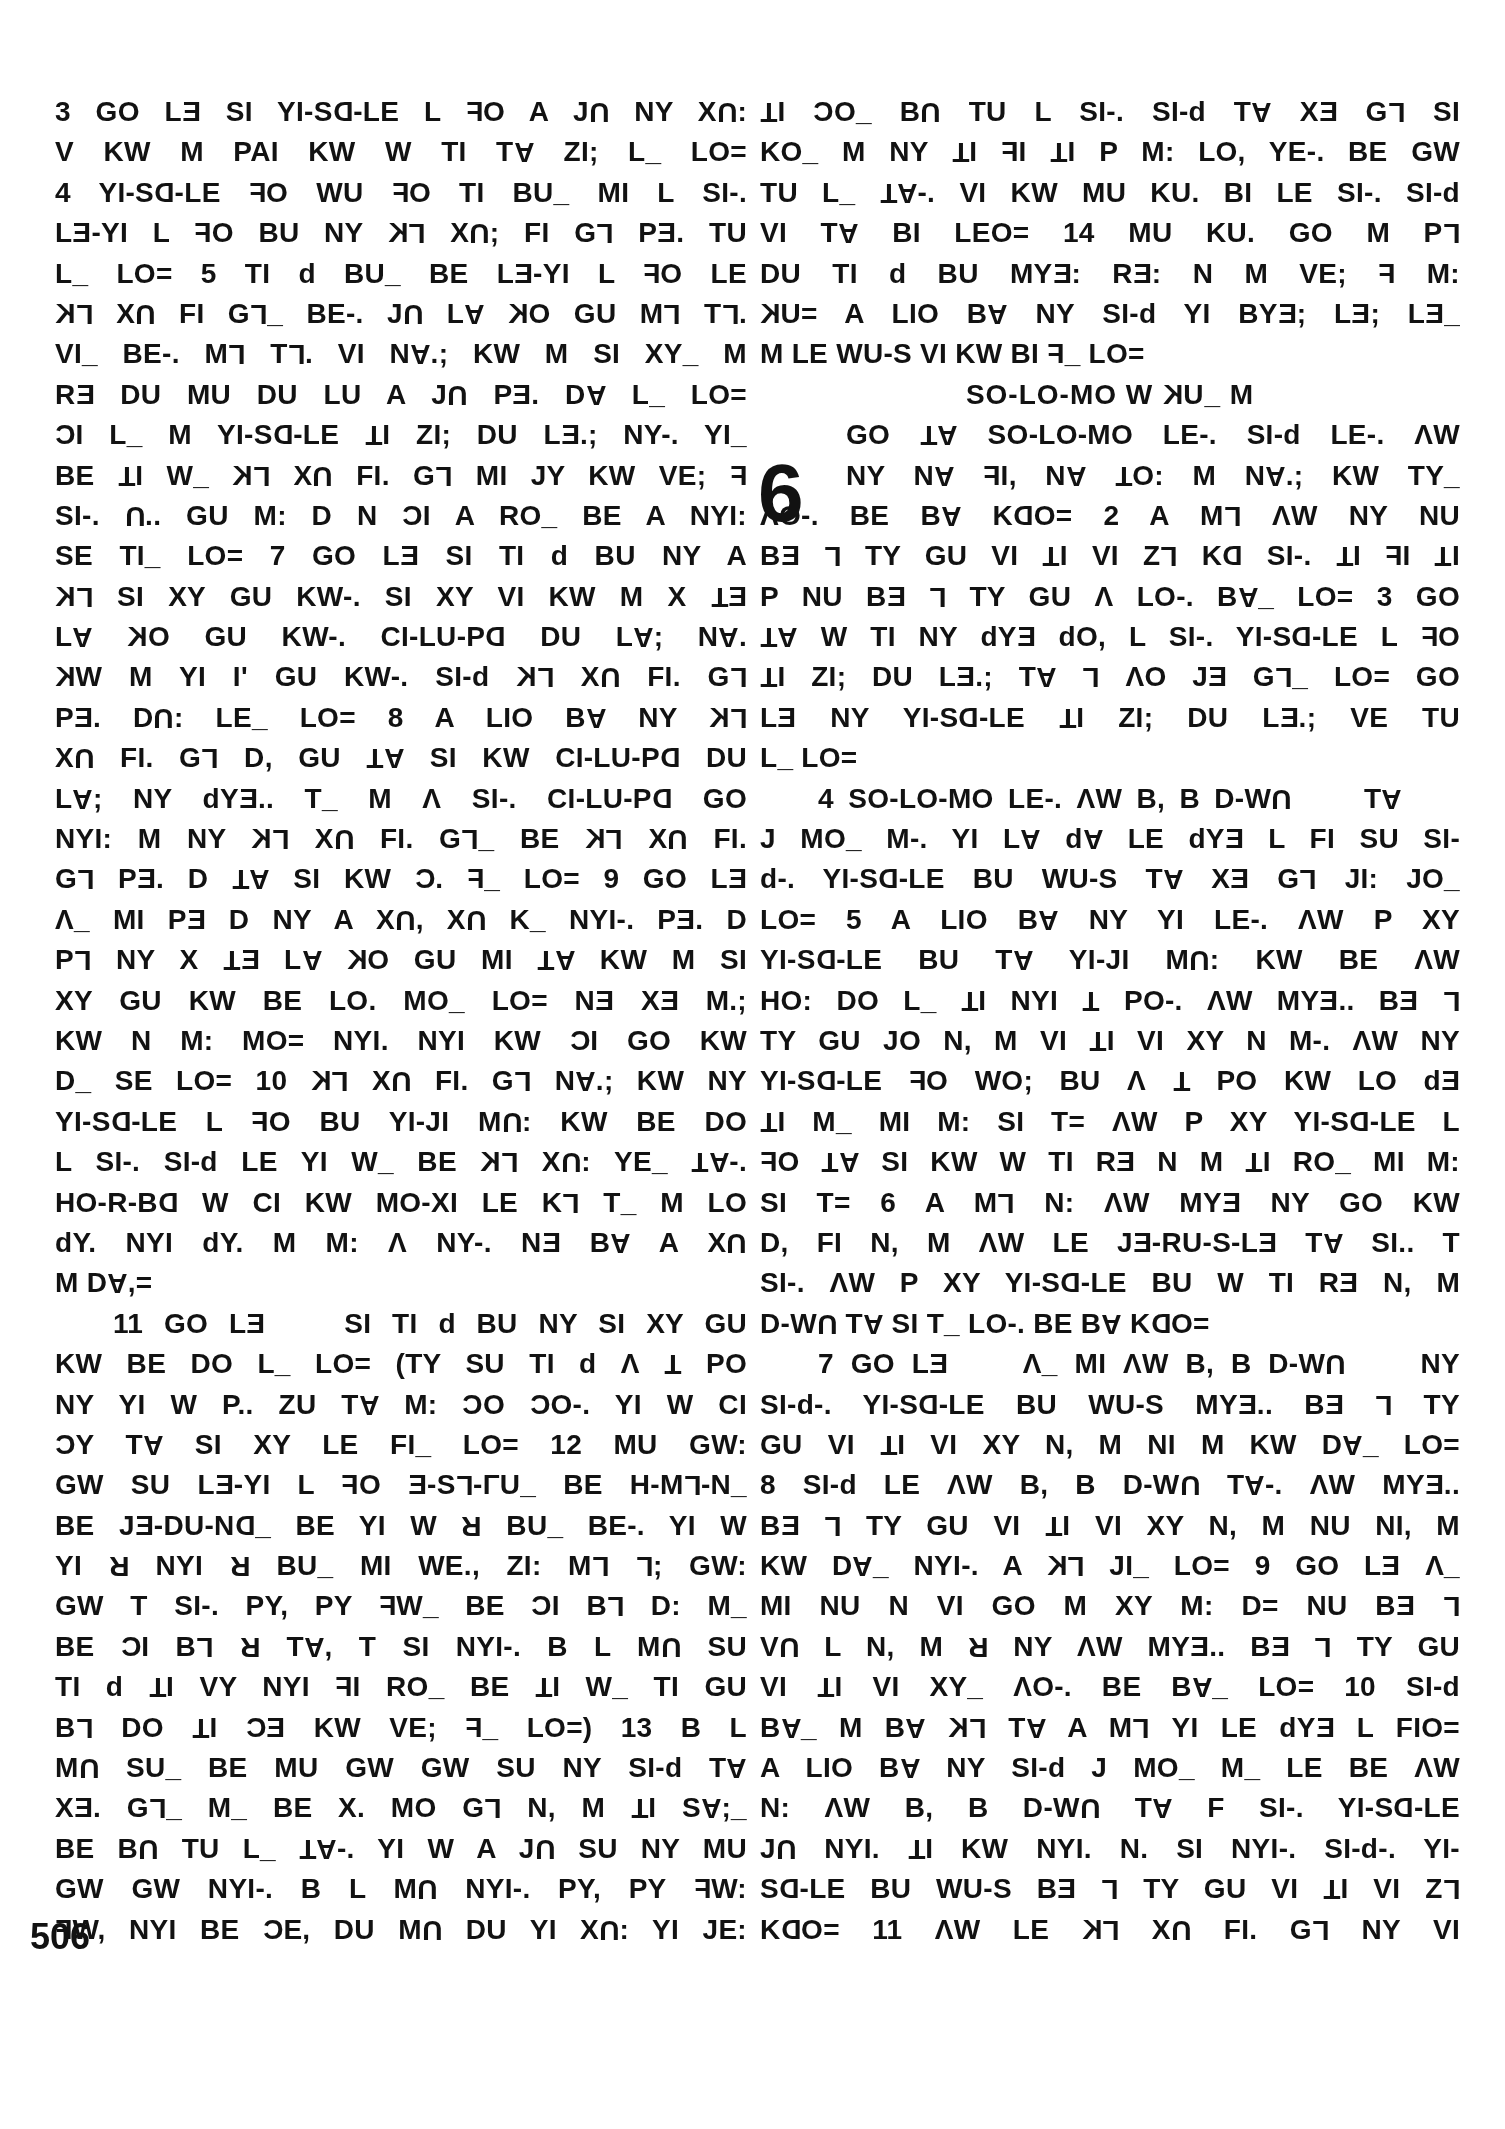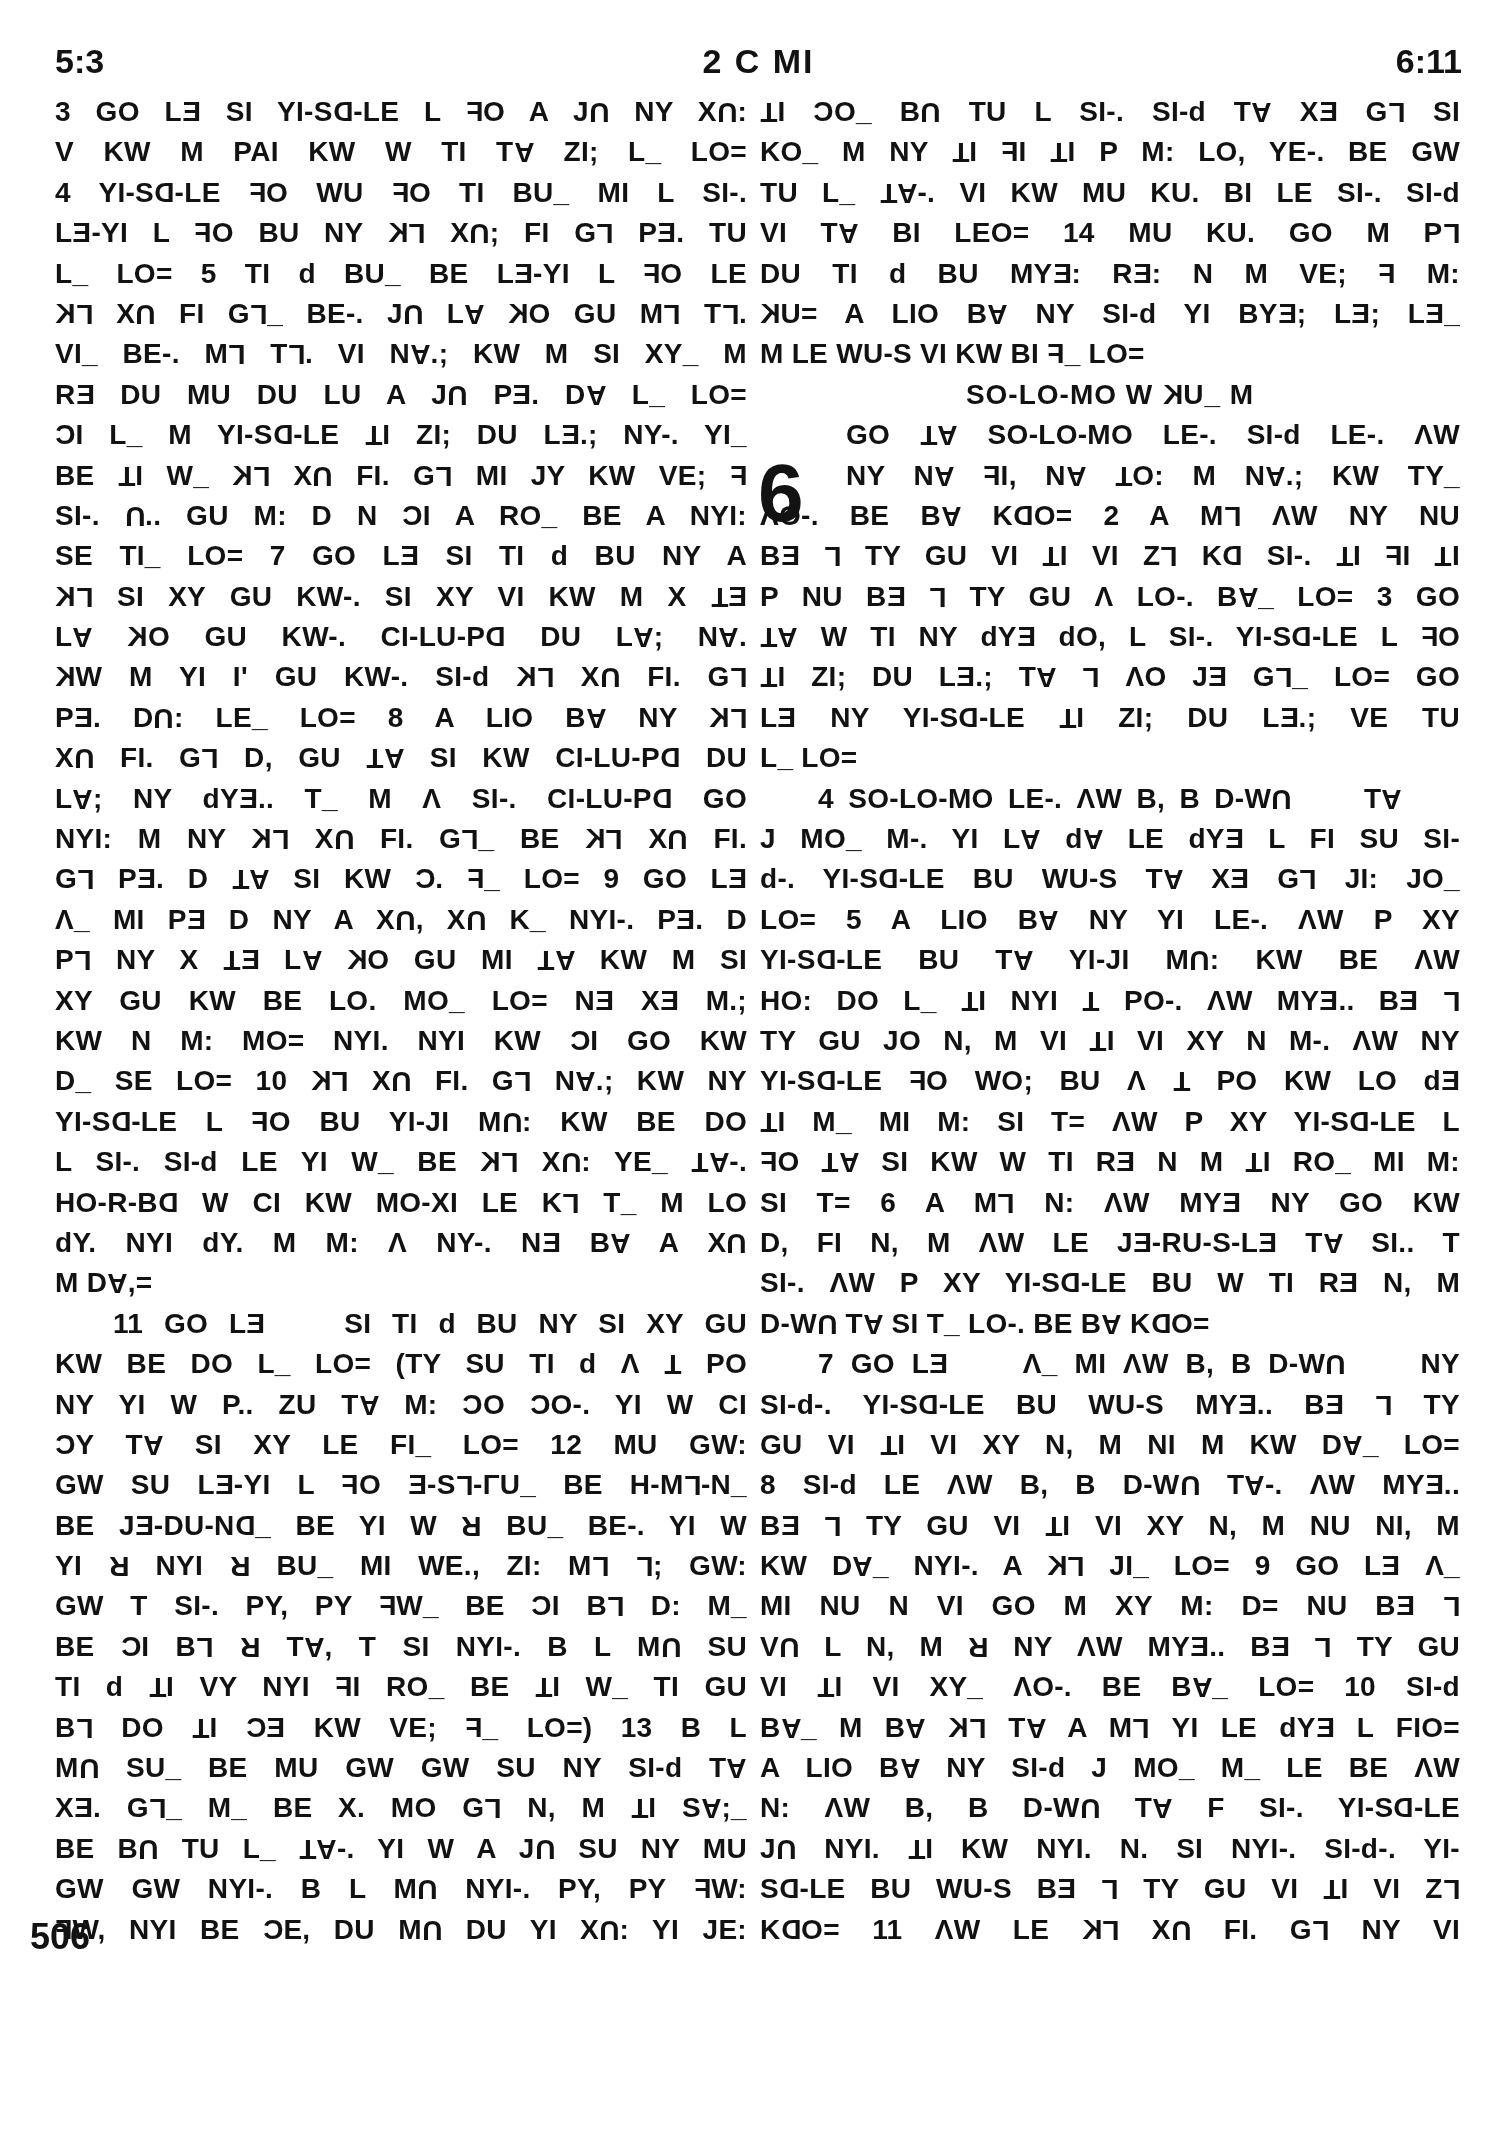--- a/index.html
+++ b/index.html
@@ -35,25 +35,20 @@
   .ftr{position:absolute;top:1916px;left:30px;width:1430px;text-align:left;
        font-weight:700;font-size:36px;}
   .flip{display:inline-block;transform:scaleX(-1);}
   .turn{display:inline-block;transform:rotate(180deg);}
 </style>
 </head>
 <body>
 
 <div class="page">
 
-  <div class="hdr">
-    <span class="l glyphs">5:3</span>
-    <span class="c glyphs">2 C MI</span>
-    <span class="r glyphs">6:11</span>
-  </div>
 
   <div class="col col-left">
       <div class="line glyphs">3 GO L<span class="flip">E</span> SI YI-S<span class="flip">D</span>-LE L <span class="flip">F</span>O A J<span class="turn">U</span> NY X<span class="turn">U</span>:</div>
       <div class="line glyphs">V KW M PAI KW W TI T<span class="turn">A</span> ZI; L_ LO=</div>
       <div class="line glyphs">4 YI-S<span class="flip">D</span>-LE <span class="flip">F</span>O WU <span class="flip">F</span>O TI BU_ MI L SI-.</div>
       <div class="line glyphs">L<span class="flip">E</span>-YI L <span class="flip">F</span>O BU NY <span class="flip">K</span><span class="turn">L</span> X<span class="turn">U</span>; FI G<span class="turn">L</span> P<span class="flip">E</span>. TU</div>
       <div class="line glyphs">L_ LO= 5 TI d BU_ BE L<span class="flip">E</span>-YI L <span class="flip">F</span>O LE</div>
       <div class="line glyphs"><span class="flip">K</span><span class="turn">L</span> X<span class="turn">U</span> FI G<span class="turn">L</span>_ BE-. J<span class="turn">U</span> L<span class="turn">A</span> <span class="flip">K</span>O GU M<span class="turn">L</span> T<span class="turn">L</span>.</div>
       <div class="line glyphs">VI_ BE-. M<span class="turn">L</span> T<span class="turn">L</span>. VI N<span class="turn">A</span>.; KW M SI XY_ M</div>
       <div class="line glyphs">R<span class="flip">E</span> DU MU DU LU A J<span class="turn">U</span> P<span class="flip">E</span>. D<span class="turn">A</span> L_ LO=</div>

